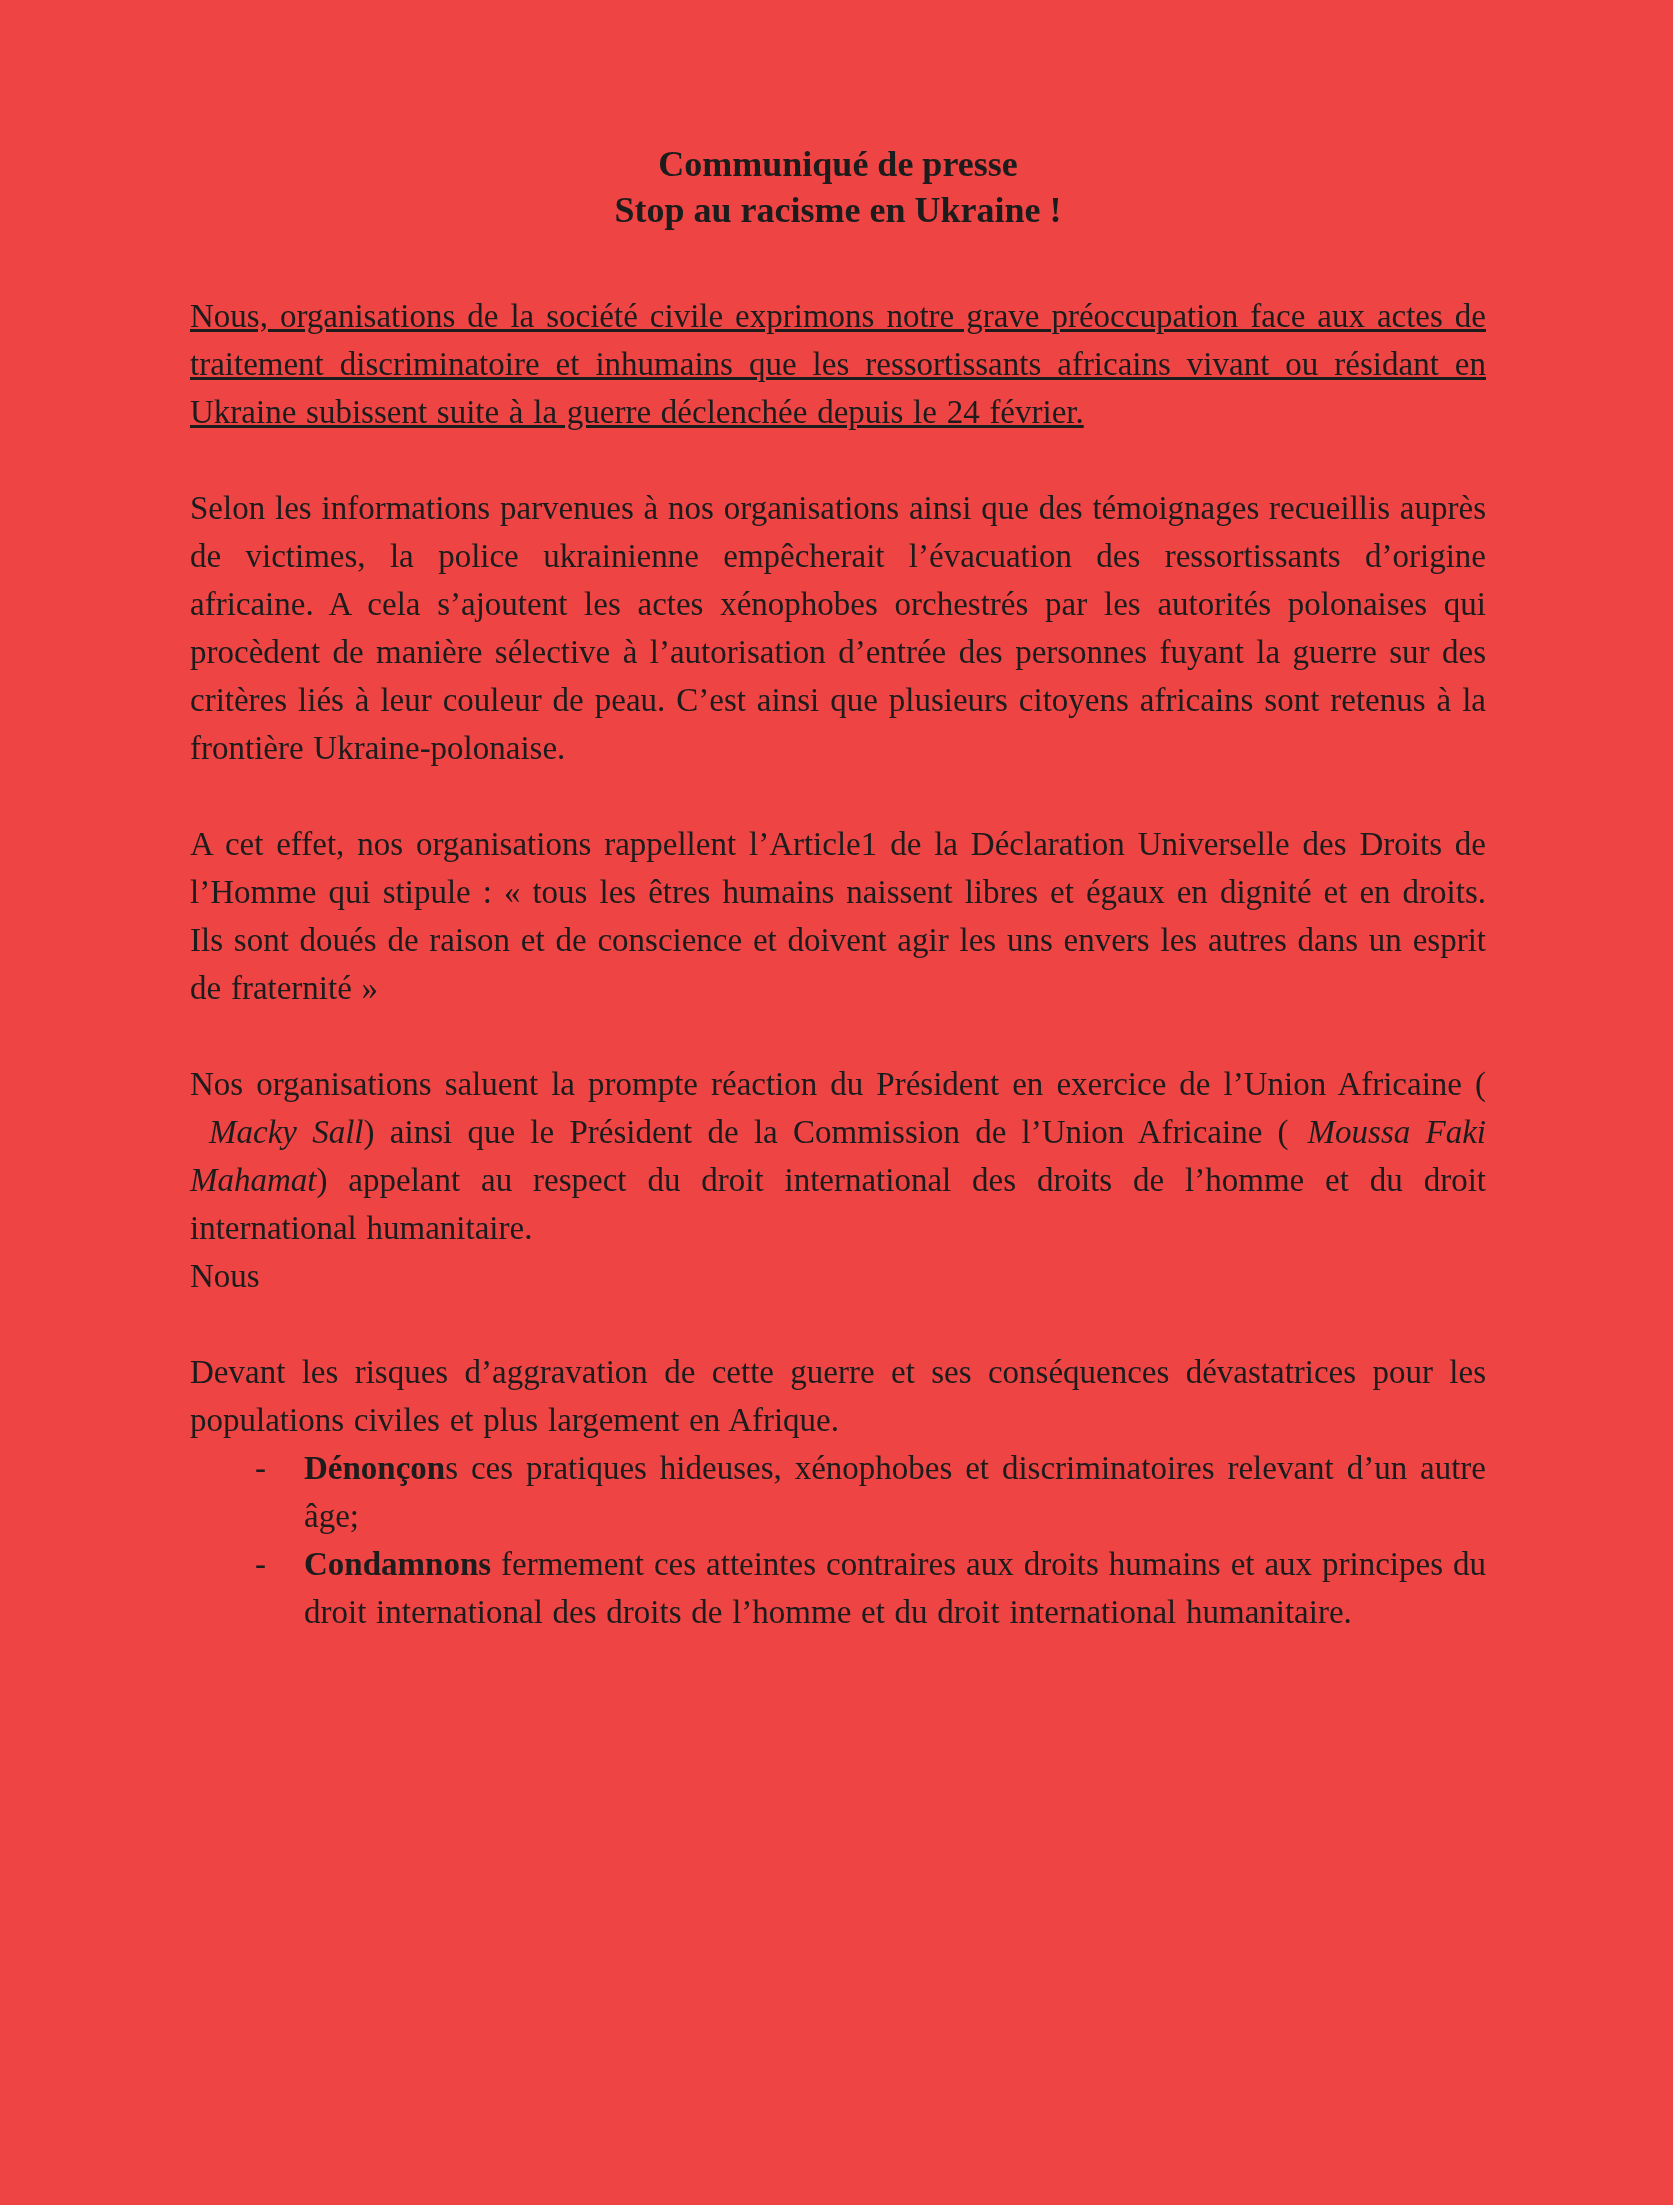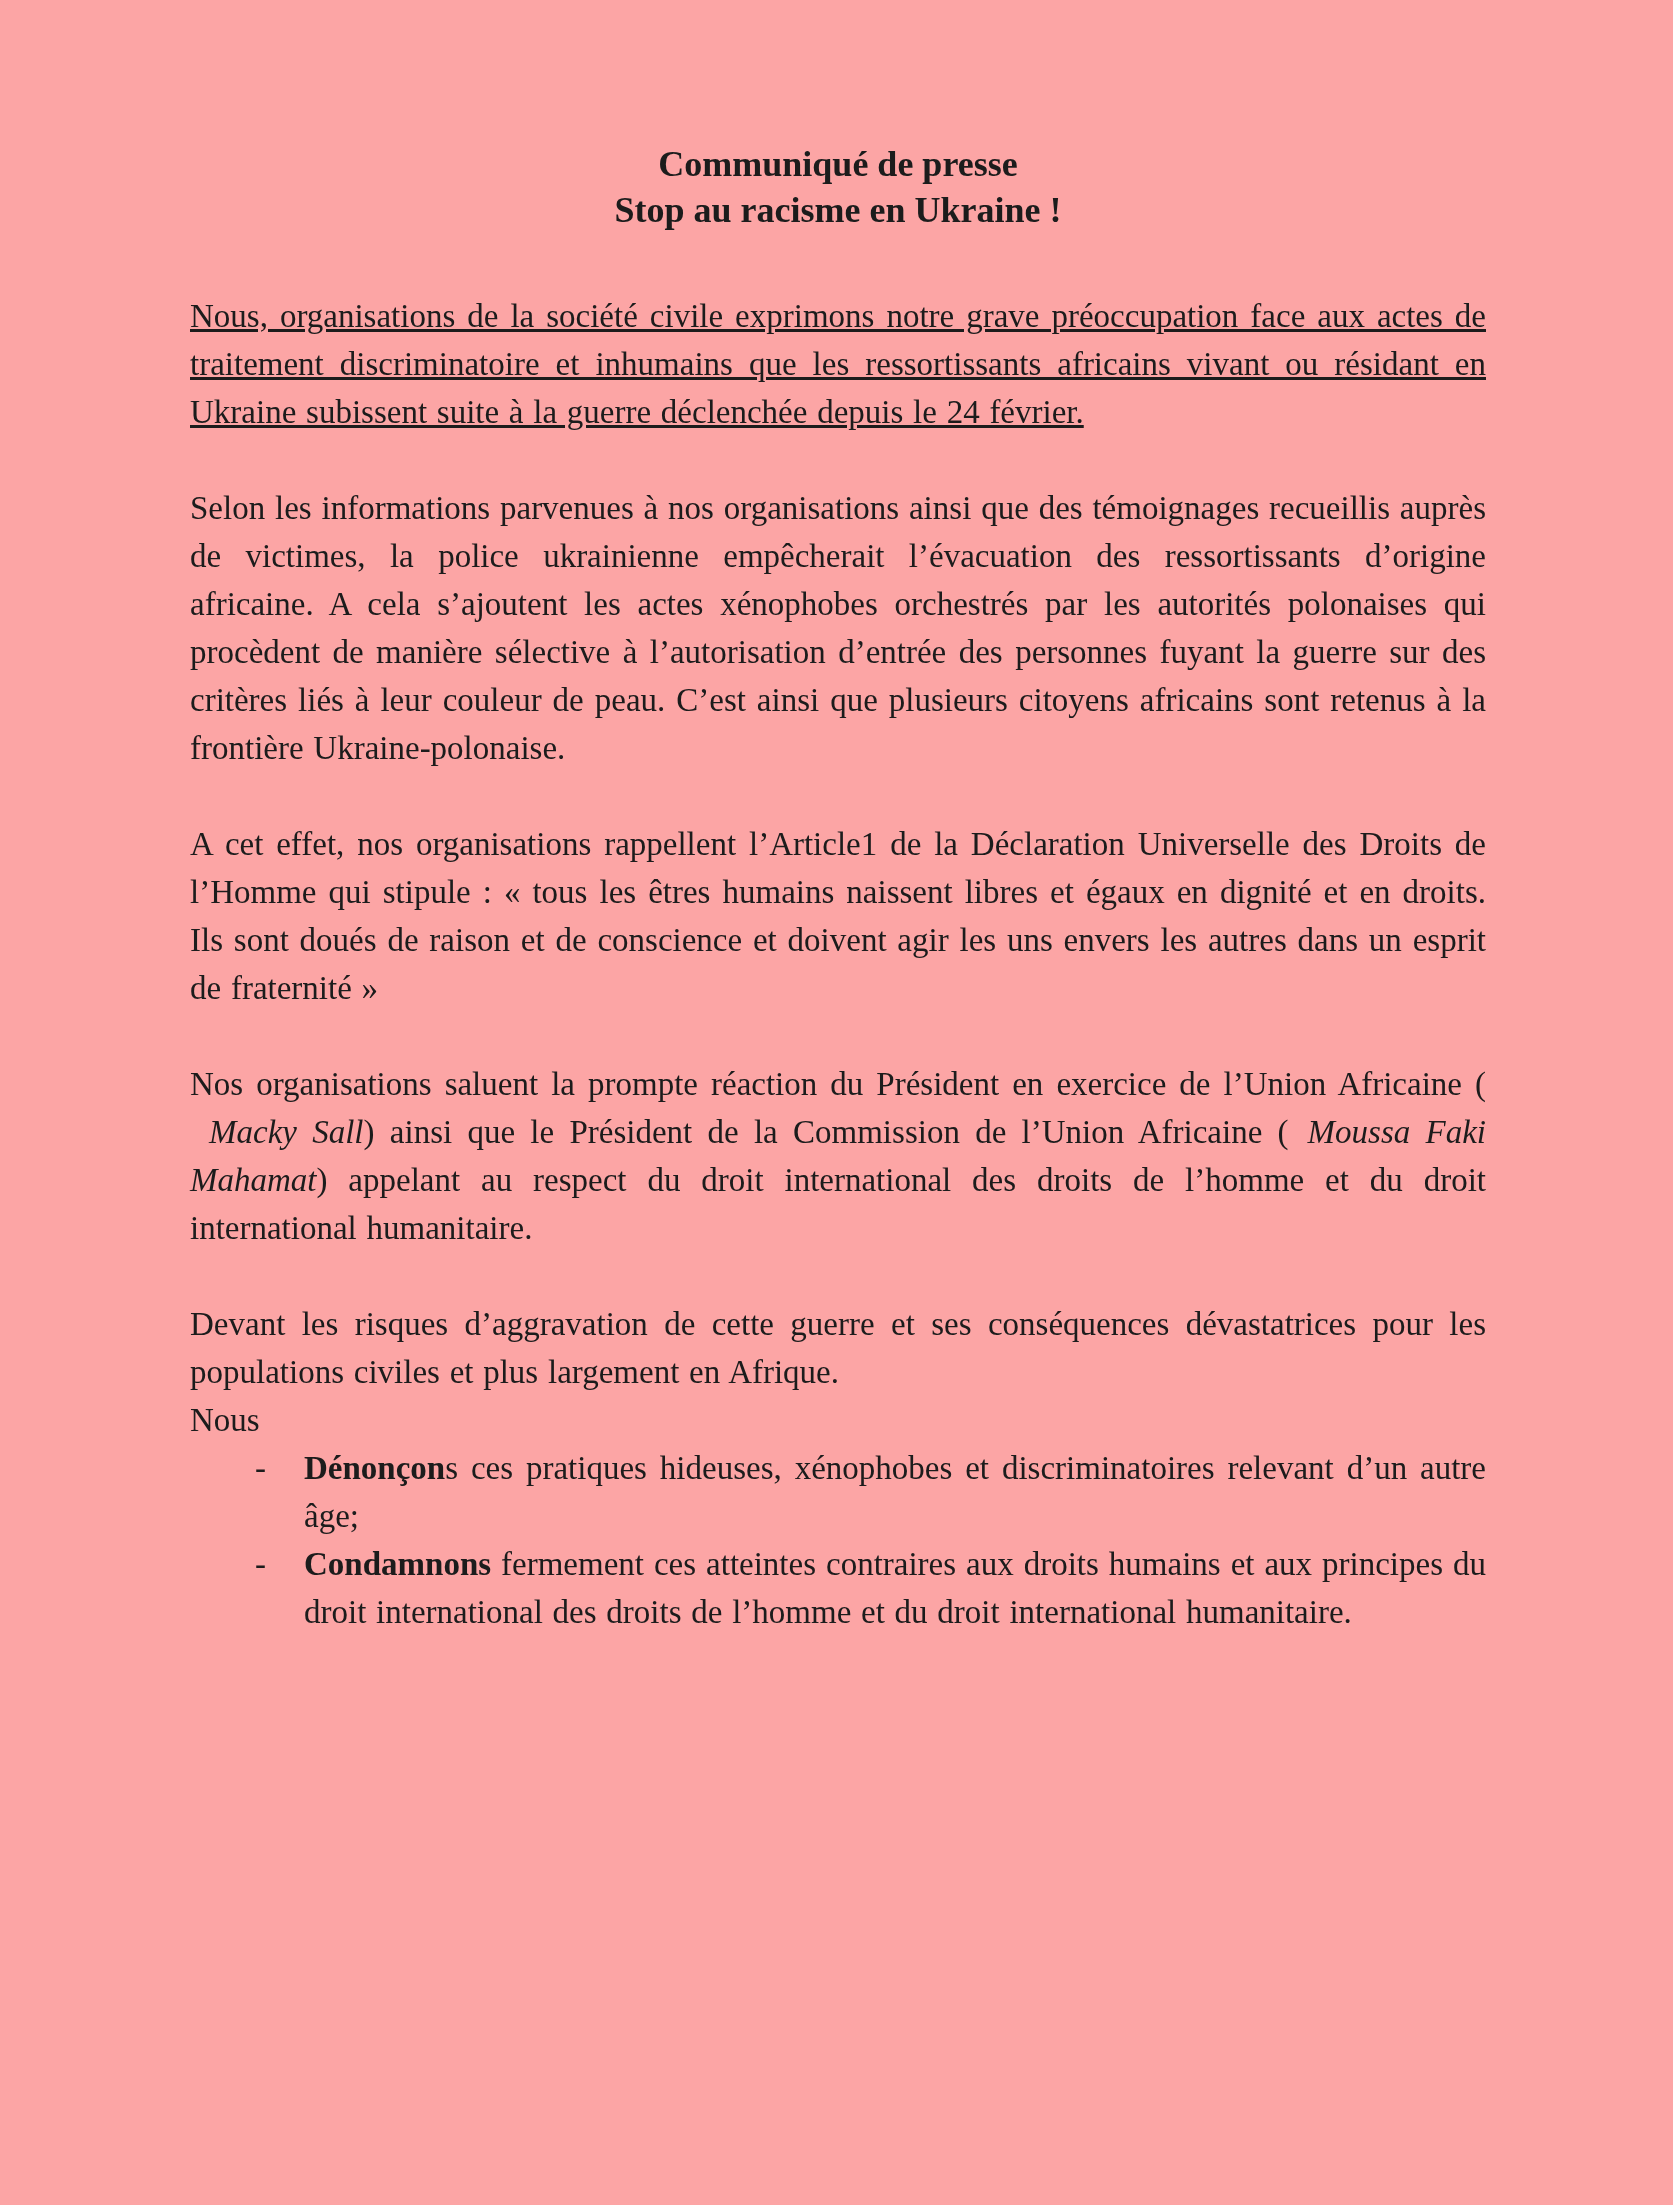--- a/index.html
+++ b/index.html
@@ -5,21 +5,21 @@
   html, body {
     margin: 0;
     padding: 0;
     background: #ffffff;
   }
   .page {
     position: relative;
     width: 1674px;
     height: 2205px;
     box-sizing: border-box;
-    background: #fca5a5;
+    background: #ef4444;
     padding: 141px 188px 12px 190px;
     font-family: "Liberation Serif", "DejaVu Serif", serif;
     color: #1c1c1c;
     overflow: hidden;
   }
   .title, .subtitle {
     text-align: center;
     font-weight: bold;
     font-size: 36px;
     line-height: 46px;
@@ -77,23 +77,23 @@
   <p class="para after-heading"><span class="seg-normal">Nous, organisations de la société civile exprimons notre grave préoccupation face aux actes de traitement discriminatoire et inhumains que les ressortissants africains vivant ou résidant en Ukraine subissent suite à la guerre déclenchée depuis le 24 février.</span></p>
 
 
   <p class="para gap"><span class="seg-normal">Selon les informations parvenues à nos organisations ainsi que des témoignages recueillis auprès de victimes, la police ukrainienne empêcherait l’évacuation des ressortissants d’origine africaine. A cela s’ajoutent les actes xénophobes orchestrés par les autorités polonaises qui procèdent de manière sélective à l’autorisation d’entrée des personnes fuyant la guerre sur des critères liés à leur couleur de peau. C’est ainsi que plusieurs citoyens africains sont retenus à la frontière Ukraine-polonaise.</span></p>
 
   <p class="para gap"><span class="seg-normal">A cet effet, nos organisations rappellent l’Article1 de la Déclaration Universelle des Droits de l’Homme qui stipule : « tous les êtres humains naissent libres et égaux en dignité et en droits. Ils sont doués de raison et de conscience et doivent agir les uns envers les autres dans un esprit de fraternité »</span></p>
 
 
   <p class="para gap"><span class="seg-normal">Nos organisations saluent la prompte réaction du Président en exercice de l’Union Africaine ( </span><span class="seg-italic">Macky Sall</span><span class="seg-normal">) ainsi que le Président de la Commission de l’Union Africaine (</span><span class="seg-italic">Moussa Faki Mahamat</span><span class="seg-normal">) appelant au respect du droit international des droits de l’homme et du droit international humanitaire.</span></p>
 
+  <p class="para"><span class="seg-normal">Nous</span></p>
+
   <p class="para gap"><span class="seg-normal">Devant les risques d’aggravation de cette guerre et ses conséquences dévastatrices pour les populations civiles et plus largement en Afrique.</span></p>
-
-  <p class="para"><span class="seg-normal">Nous</span></p>
 
   <div class="list">
 
     <div class="list-item">
       <span class="dash">-</span>
       <p class="para"><span class="seg-bold-italic">Dénonçon</span><span class="seg-normal">s ces pratiques hideuses, xénophobes et discriminatoires relevant d’un autre âge;</span></p>
     </div>
 
     <div class="list-item">
       <span class="dash">-</span>

